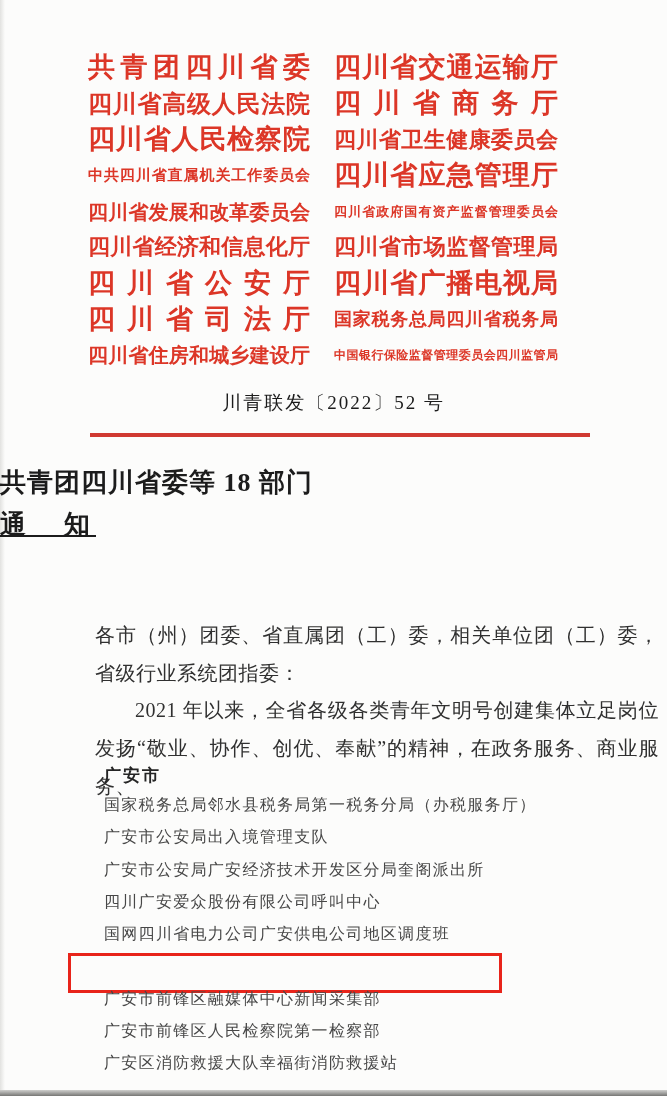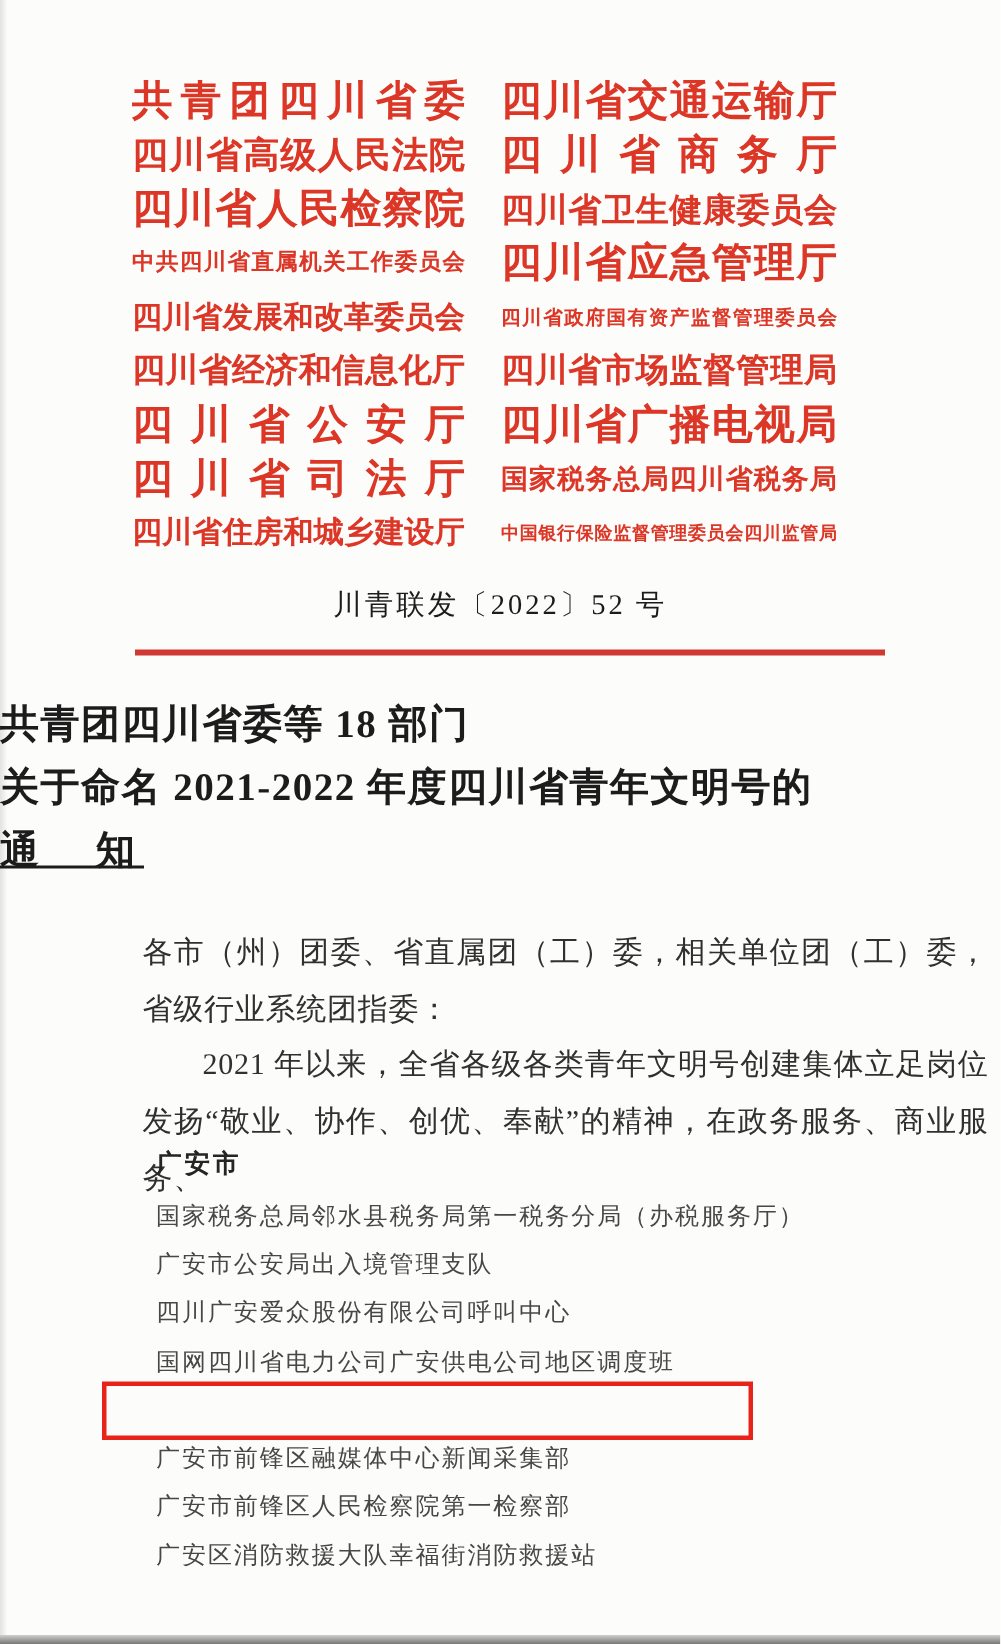--- a/index.html
+++ b/index.html
@@ -79,21 +79,21 @@
     position:absolute;top:765px;left:104px;width:436px;
   }
   .city-heading{
     font-size:17px;font-weight:bold;color:#252525;
     letter-spacing:2px;line-height:22px;margin-bottom:8px;
   }
   .award-list{list-style:none;width:436px;}
   .award-list li{
     position:relative;
     height:32.3px;
-    display:flex;align-items:center;
+    display:flex;align-items:flex-start;
     font-size:16px;letter-spacing:1.3px;color:var(--list-ink);
     white-space:nowrap;
   }
   .hl-box{
     position:absolute;left:-36px;right:38px;top:-3px;bottom:-4px;
     border:3px solid var(--box-red);
     pointer-events:none;
   }
 </style>
 </head>
@@ -323,39 +323,41 @@
         </div>
       </div>
   </div>
 
   <div class="doc-number">川青联发〔2022〕52 号</div>
 
   <div class="red-rule"></div>
 
   <div class="title-block">
     <div class="title-line">共青团四川省委等 18 部门</div>
-    <div class="title-line">关于命名 2021-2022 年度四川省青年文明号的</div>
     <div class="title-line last">通　知</div>
   </div>
 
   <div class="body-block">
     <p>各市（州）团委、省直属团（工）委，相关单位团（工）委，省级行业系统团指委：</p>
     <p class="indent">2021 年以来，全省各级各类青年文明号创建集体立足岗位发扬“敬业、协作、创优、奉献”的精神，在政务服务、商业服务、</p>
   </div>
 
   <div class="list-section">
     <div class="city-heading">广安市</div>
     <ul class="award-list" id="award-list">
         <li>
           <span>国家税务总局邻水县税务局第一税务分局（办税服务厅）</span>
         </li>
         <li>
           <span>广安市公安局出入境管理支队</span>
         </li>
         <li>
+          <span>广安市公安局广安经济技术开发区分局奎阁派出所</span>
+        </li>
+        <li>
           <span>四川广安爱众股份有限公司呼叫中心</span>
         </li>
         <li>
           <span>国网四川省电力公司广安供电公司地区调度班</span>
         </li>
         <li>
           <div class="hl-box"></div>
         </li>
         <li>
           <span>广安市前锋区融媒体中心新闻采集部</span>

